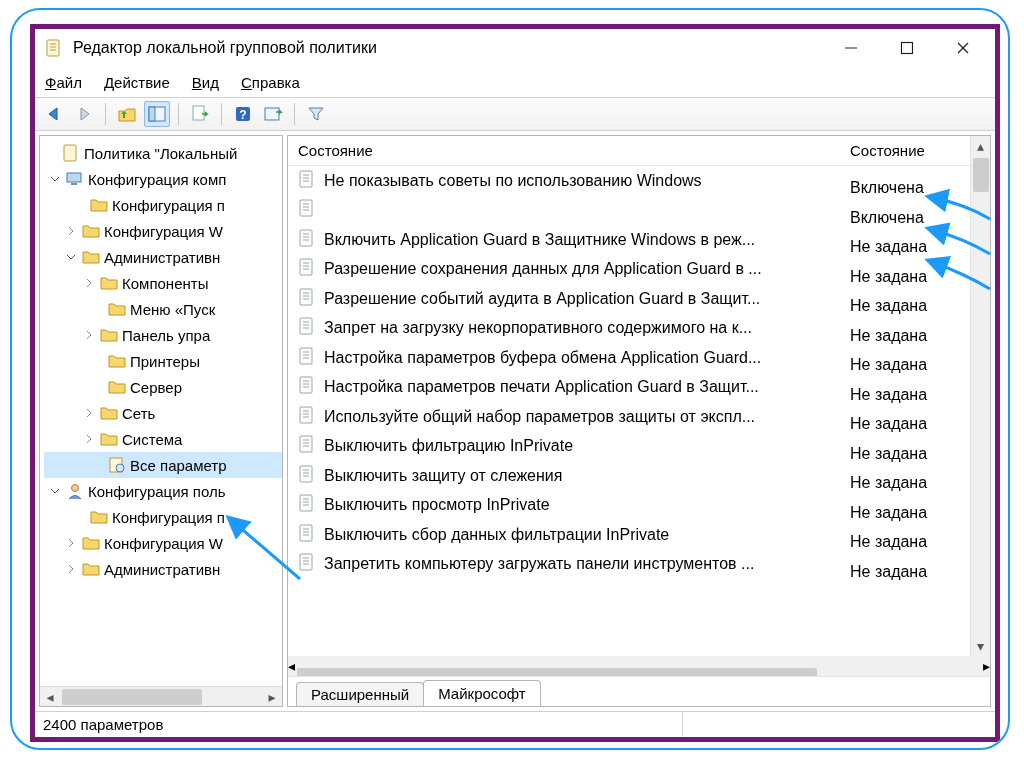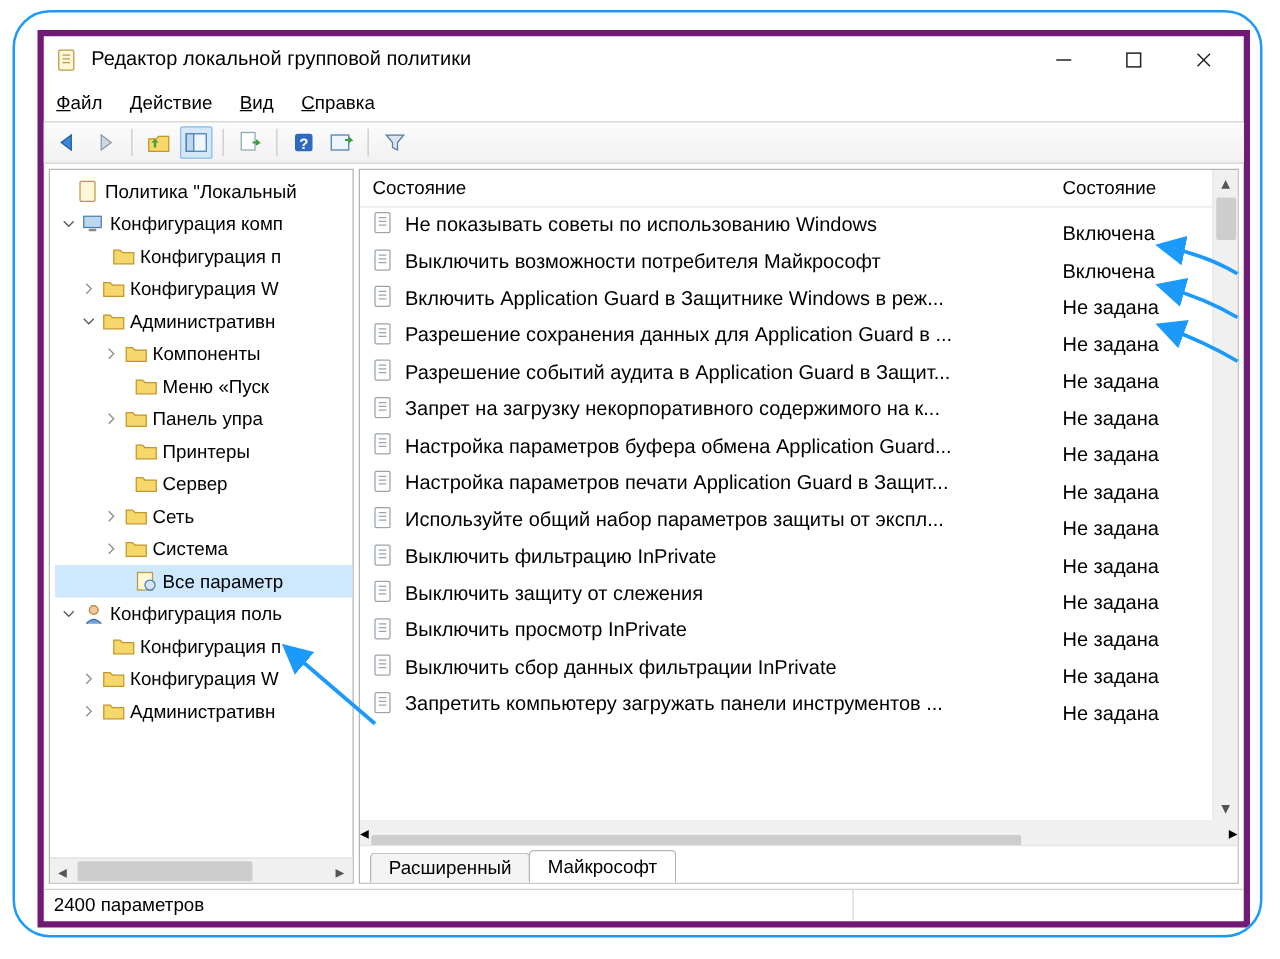--- a/index.html
+++ b/index.html
@@ -566,21 +566,20 @@
                   <div class="col2">Включена</div>
                 </div>
                 <div class="row">
                   <div class="col1">
                     <span class="ico"><svg width="18" height="18" viewBox="0 0 18 18">
                         <rect x="2" y="1" width="12" height="16" rx="1" fill="#fdfdfd" stroke="#9aa4ae"></rect>
                         <line x1="5" y1="5" x2="11" y2="5" stroke="#9aa4ae"></line>
                         <line x1="5" y1="8" x2="11" y2="8" stroke="#9aa4ae"></line>
                         <line x1="5" y1="11" x2="11" y2="11" stroke="#9aa4ae"></line>
                       </svg></span>
-                    <span>Выключить возможности потребителя Майкрософт</span>
                   </div>
                   <div class="col2">Включена</div>
                 </div>
                 <div class="row">
                   <div class="col1">
                     <span class="ico"><svg width="18" height="18" viewBox="0 0 18 18">
                         <rect x="2" y="1" width="12" height="16" rx="1" fill="#fdfdfd" stroke="#9aa4ae"></rect>
                         <line x1="5" y1="5" x2="11" y2="5" stroke="#9aa4ae"></line>
                         <line x1="5" y1="8" x2="11" y2="8" stroke="#9aa4ae"></line>
                         <line x1="5" y1="11" x2="11" y2="11" stroke="#9aa4ae"></line>

